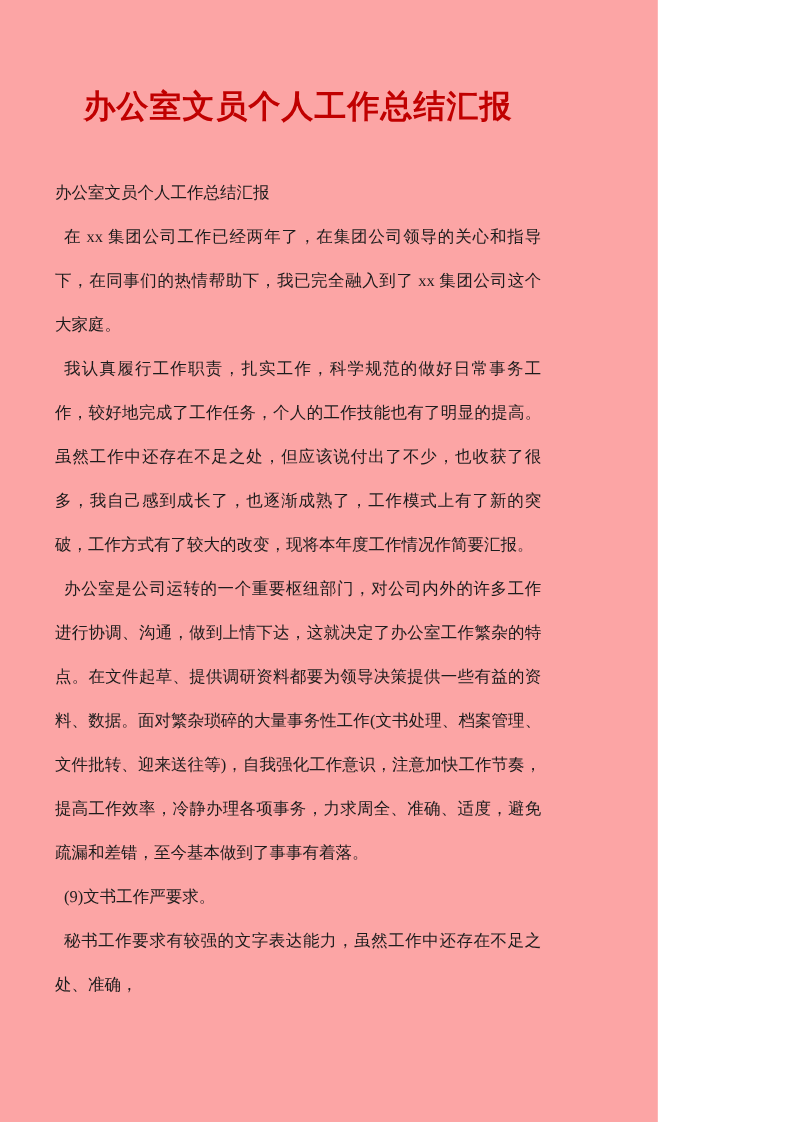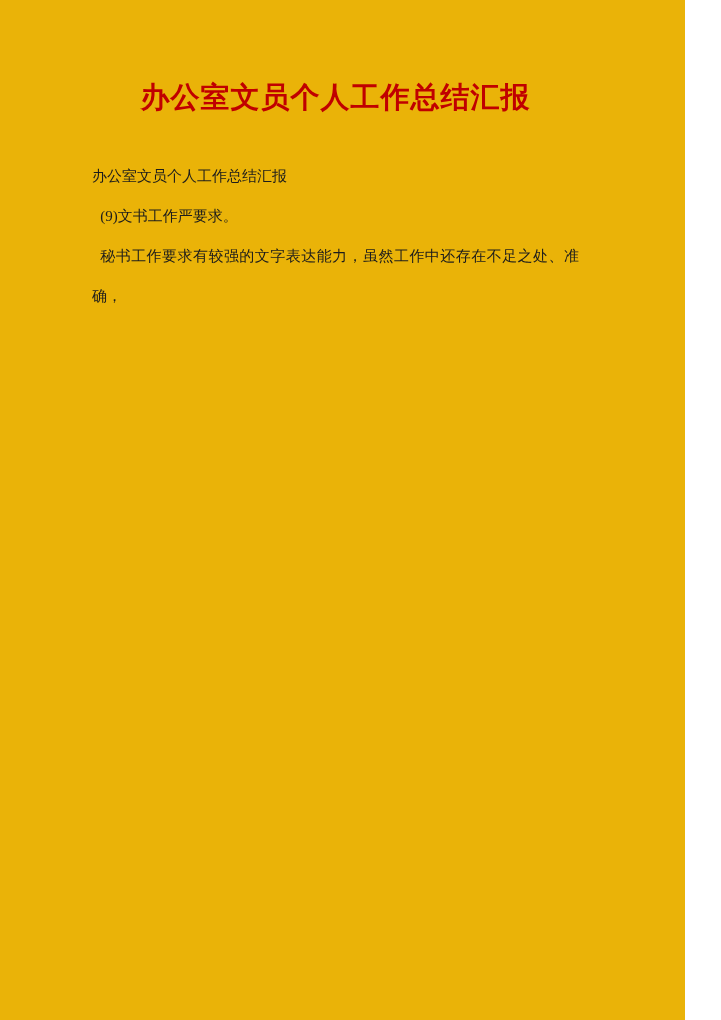--- a/index.html
+++ b/index.html
@@ -8,24 +8,24 @@
     background: #ffffff;
   }
   body {
     width: 721px;
     height: 1020px;
     overflow: hidden;
     font-family: "Liberation Serif", "DejaVu Serif", serif;
   }
   .doc-page {
     box-sizing: border-box;
-    width: 685px;
+    width: 598px;
     height: 1020px;
-    background: #eab308;
-    padding: 78px 106px 0 92px;
+    background: #fca5a5;
+    padding: 78px 106px 0 50px;
   }
   .doc-title {
     margin: 0 0 40px 0;
     font-size: 29px;
     line-height: 38px;
     font-weight: bold;
     text-align: center;
     color: #c00000;
     letter-spacing: 1px;
     font-family: "Liberation Serif", "DejaVu Serif", serif;
@@ -45,23 +45,26 @@
 </style>
 </head>
 <body>
 
 <div class="doc-page">
   <h1 class="doc-title">办公室文员个人工作总结汇报</h1>
 
   <div class="doc-body">
     <p>办公室文员个人工作总结汇报</p>
 
+    <p class="indent">在 xx 集团公司工作已经两年了，在集团公司领导的关心和指导下，在同事们的热情帮助下，我已完全融入到了 xx 集团公司这个大家庭。</p>
+
+    <p class="indent">我认真履行工作职责，扎实工作，科学规范的做好日常事务工作，较好地完成了工作任务，个人的工作技能也有了明显的提高。虽然工作中还存在不足之处，但应该说付出了不少，也收获了很多，我自己感到成长了，也逐渐成熟了，工作模式上有了新的突破，工作方式有了较大的改变，现将本年度工作情况作简要汇报。</p>
 
 
 
-
+    <p class="indent">办公室是公司运转的一个重要枢纽部门，对公司内外的许多工作进行协调、沟通，做到上情下达，这就决定了办公室工作繁杂的特点。在文件起草、提供调研资料都要为领导决策提供一些有益的资料、数据。面对繁杂琐碎的大量事务性工作(文书处理、档案管理、文件批转、迎来送往等)，自我强化工作意识，注意加快工作节奏，提高工作效率，冷静办理各项事务，力求周全、准确、适度，避免疏漏和差错，至今基本做到了事事有着落。</p>
 
 
     <p class="indent">(9)文书工作严要求。</p>
 
     <p class="indent">秘书工作要求有较强的文字表达能力，虽然工作中还存在不足之处、准确，</p>
   </div>
 </div>
 
 </body></html>

